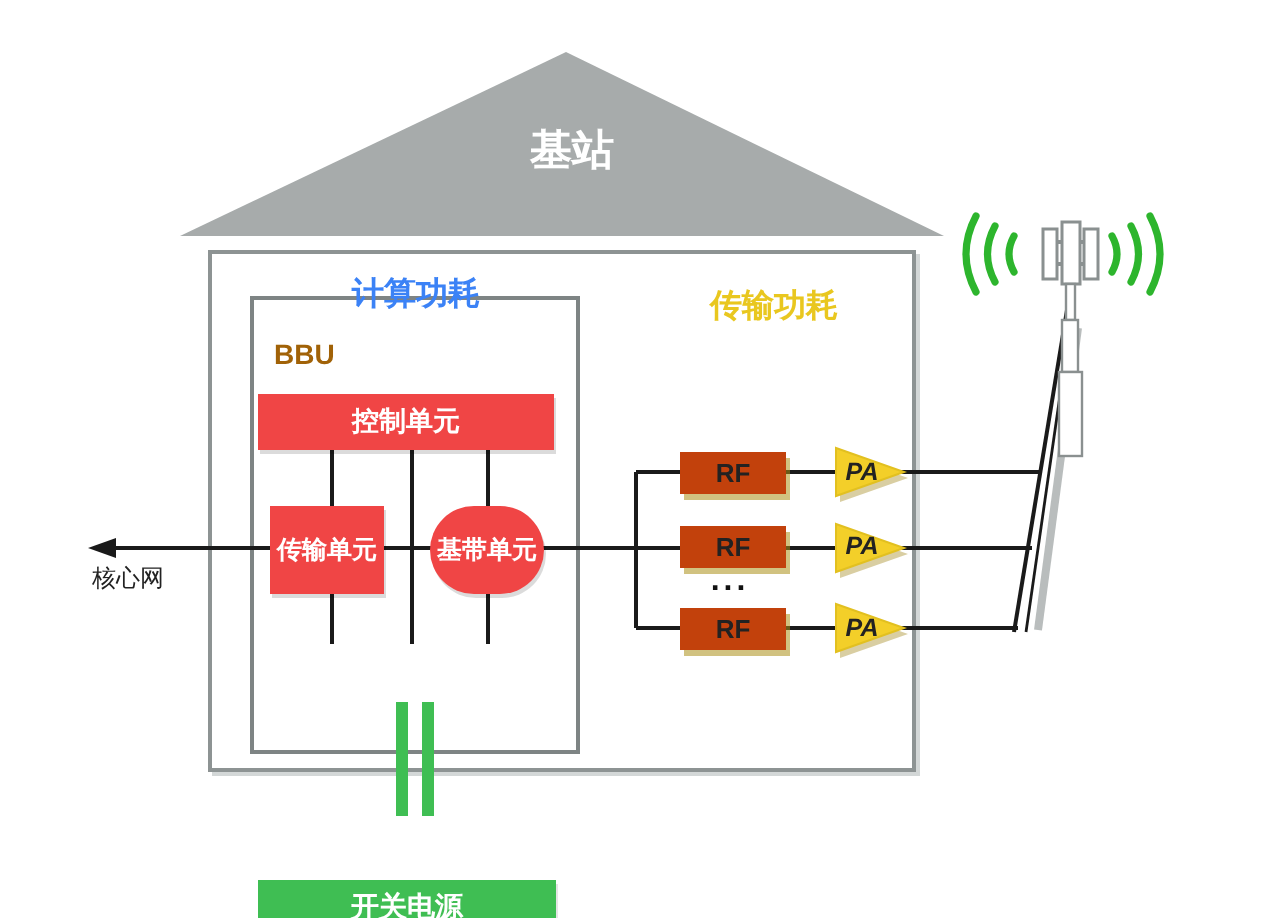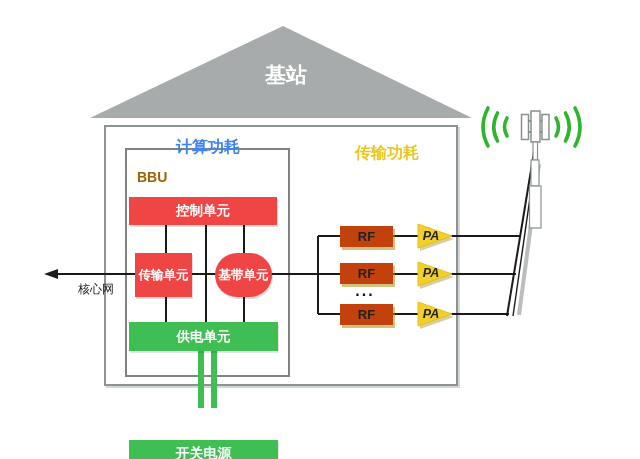--- a/index.html
+++ b/index.html
@@ -41,21 +41,21 @@
   .base-unit{left:215px;top:253px;width:57px;height:44px;font-size:12.5px;border-radius:22px;}
   .power-unit{left:129px;top:322px;width:149px;height:29px;font-size:13.5px;}
   .switch-power{left:129px;top:408px;width:149px;height:27px;font-size:14px;margin-top:32px;}
   .rf-box{width:53px;height:21px;left:340px;font-size:13px;}
   .rf1{top:226px;} .rf2{top:263px;} .rf3{top:304px;}
   
   .roof-label{left:236px;top:64px;width:100px;height:22px;color:#ffffff;font-weight:bold;font-size:21px;z-index:3;}
   .compute-label{left:158px;top:138px;width:100px;height:18px;color:#3b82f6;font-weight:bold;font-size:16px;z-index:3;}
   .transmit-label{left:337px;top:144px;width:100px;height:18px;color:#E9C71F;font-weight:bold;font-size:16px;z-index:3;}
   .bbu-label{left:137px;top:169px;width:40px;height:15px;color:#a16207;font-weight:bold;font-size:14px;z-index:3;justify-content:flex-start;}
-  .core-label{left:72px;top:282px;width:48px;height:14px;color:#222222;font-size:12px;z-index:3;}
+  .core-label{left:40px;top:282px;width:48px;height:14px;color:#222222;font-size:12px;z-index:3;}
   .dots-label{left:348px;top:283px;width:34px;height:16px;color:#111111;font-weight:bold;font-size:16px;letter-spacing:2px;z-index:3;}
   .pa-label{width:30px;height:16px;left:416px;color:#222222;font-weight:bold;font-size:12.5px;z-index:3;font-style:italic;}
   .pa1{top:228px;} .pa2{top:265px;} .pa3{top:306px;}
 </style>
 </head>
 <body>
 
 <div id="stage">
 
   <div class="abs house"></div>
@@ -124,21 +124,20 @@
   <div class="abs lbl roof-label">基站</div>
   <div class="abs lbl compute-label">计算功耗</div>
   <div class="abs lbl transmit-label">传输功耗</div>
   <div class="abs lbl bbu-label">BBU</div>
   <div class="abs lbl core-label">核心网</div>
   <div class="abs lbl dots-label">...</div>
 
   <div class="abs box red ctrl-unit">控制单元</div>
   <div class="abs box red trans-unit">传输单元</div>
   <div class="abs box red base-unit">基带单元</div>
-  <div class="abs box green power-unit">供电单元</div>
   <div class="abs box green switch-power">开关电源</div>
 
   <div class="abs box yellow rf-box rf1">RF</div>
   <div class="abs box yellow rf-box rf2">RF</div>
   <div class="abs box yellow rf-box rf3">RF</div>
   <div class="abs lbl pa-label pa1">PA</div>
   <div class="abs lbl pa-label pa2">PA</div>
   <div class="abs lbl pa-label pa3">PA</div>
 
 </div>

